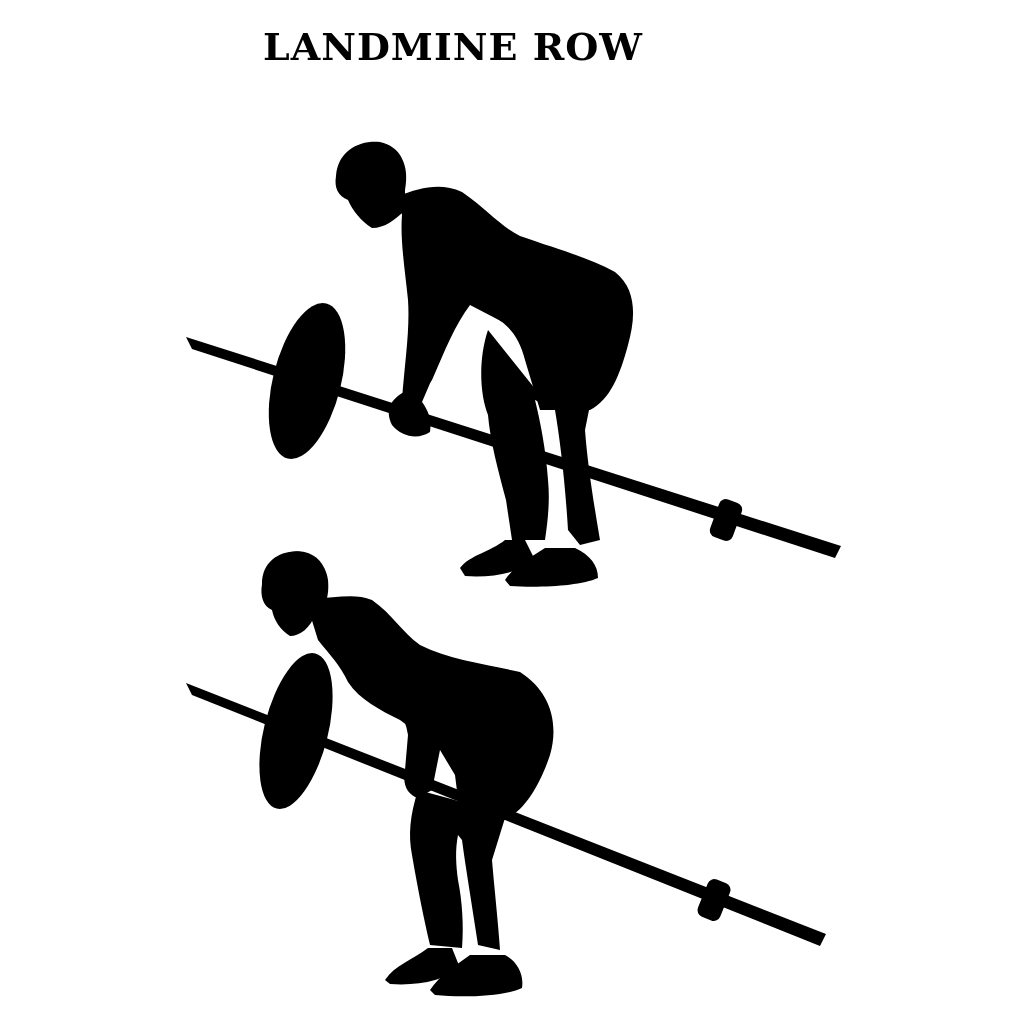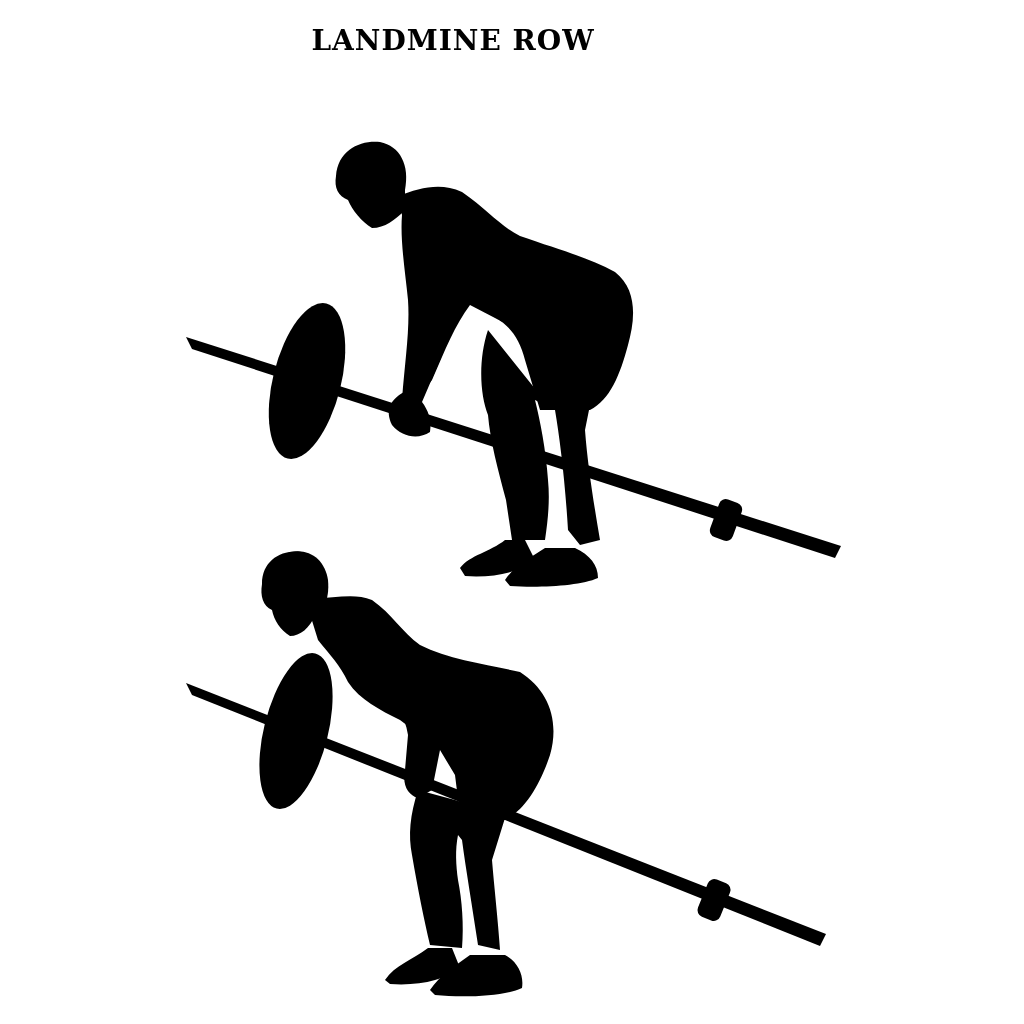--- a/index.html
+++ b/index.html
@@ -1,20 +1,20 @@
 <!DOCTYPE html>
 <html><head>
   <meta charset="utf-8">
   <style>
     html, body { margin: 0; padding: 0; background: #ffffff; }
     body { width: 1024px; height: 1024px; position: relative; overflow: hidden; }
     .title {
       position: absolute; left: 0; top: 24px; width: 906px; text-align: center;
       font-family: "DejaVu Serif", "Liberation Serif", serif;
-      font-weight: bold; font-size: 28px; letter-spacing: 1px; color: #000;
+      font-weight: bold; font-size: 38px; letter-spacing: 1px; color: #000;
     }
     svg.art { position: absolute; left: 0; top: 0; }
   </style>
 </head>
 <body>
 
 <div class="title">LANDMINE ROW</div>
 
 <svg class="art" width="1024" height="1024" viewBox="0 0 1024 1024" fill="#000">
 

